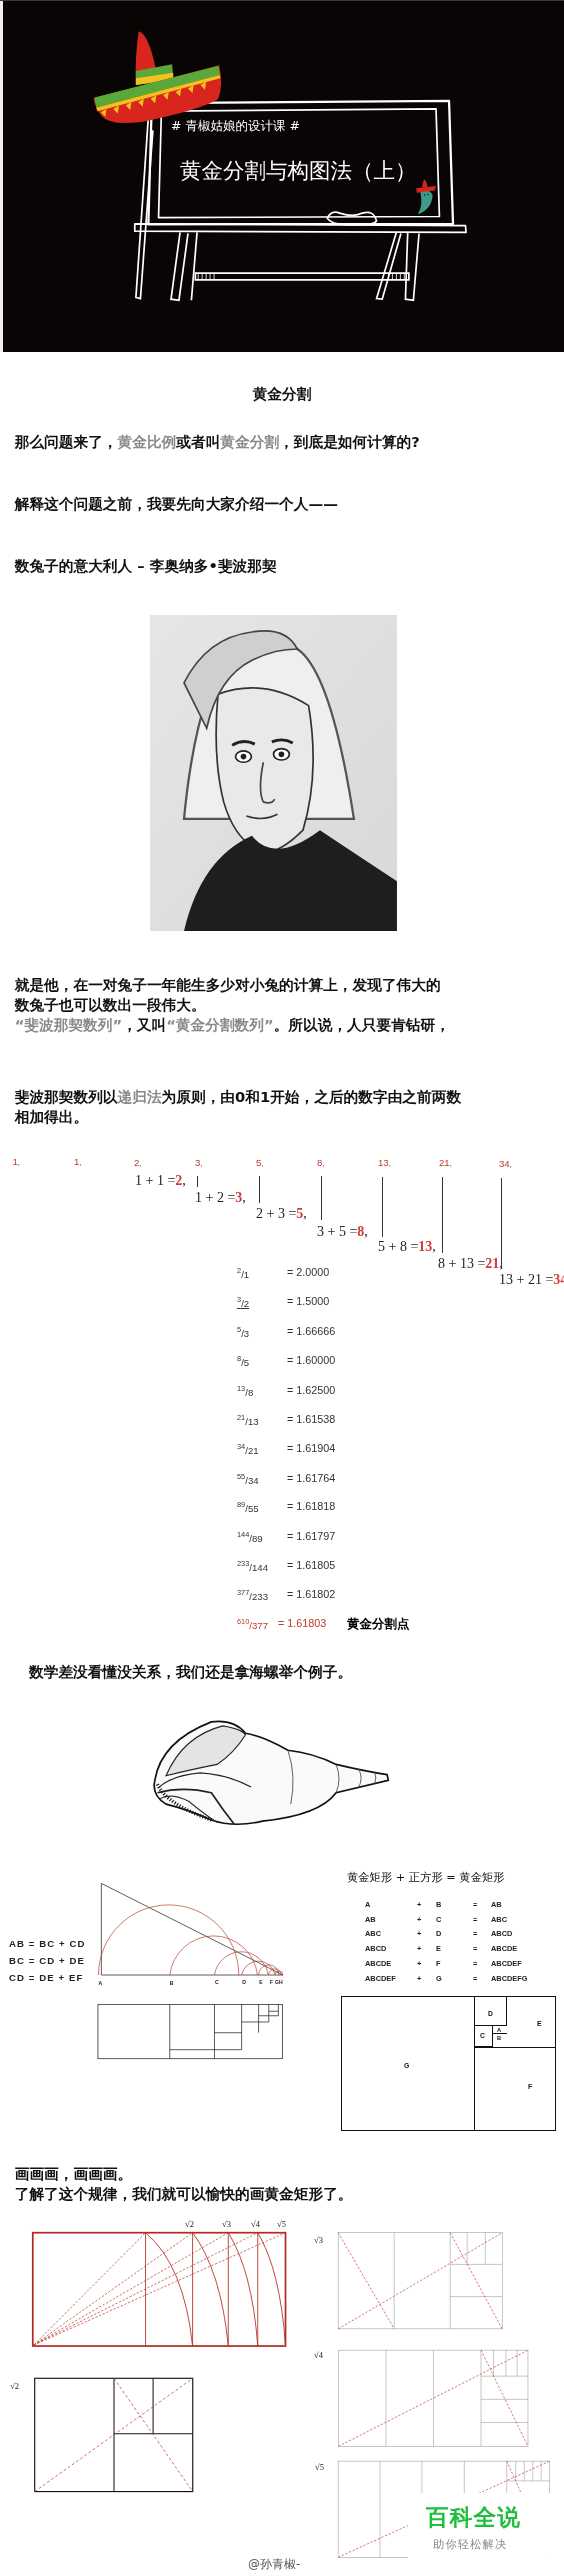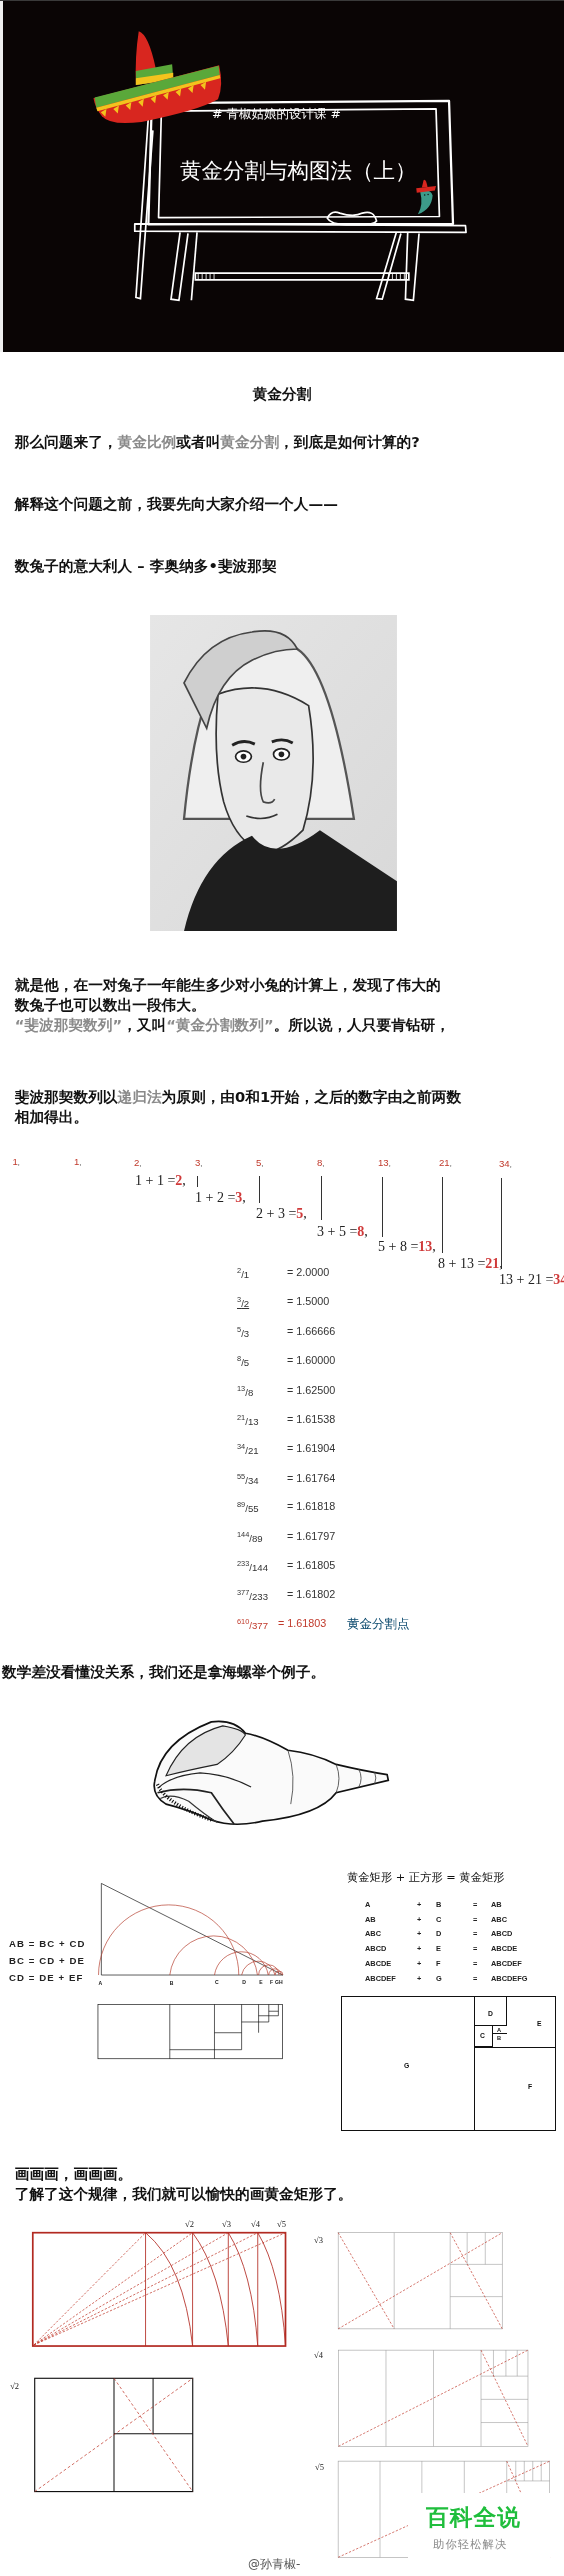--- a/index.html
+++ b/index.html
@@ -16,21 +16,21 @@
   .fibnum { color: #c0392b; font-size: 9.6px; font-family: "Liberation Sans", sans-serif; white-space: nowrap; }
   .fibnum .c { color: #333; font-size: 7.4px; }
   .formula { font-size: 14px; color: #222; font-family: Liberation Serif, serif; white-space: nowrap; text-align: center; }
   .formula .r { color: #d03a3a; font-weight: bold; }
   .vline { width: 0.6px; background: #333; }
   .ratio { font-family: "Liberation Sans", sans-serif; font-size: 10.8px; color: #333; white-space: nowrap; }
   .ratio sup { font-size: 7.4px; vertical-align: 4.5px; }
   .ratio .den { font-size: 9.6px; }
   .ratio .val { position: absolute; left: 50px; top: 0; }
   .ratio.red { color: #c0392b; }
-  .golden-label { font-size: 12.5px; font-weight: normal; color: #0c4a6e; white-space: nowrap; }
+  .golden-label { font-size: 12.5px; font-weight: bold; color: #000000; white-space: nowrap; }
   .eq { font-family: "Liberation Sans", sans-serif; font-size: 9.6px; font-weight: bold; color: #222; white-space: nowrap; letter-spacing: 1.1px; }
   .tbl { font-family: "Liberation Sans", sans-serif; font-size: 7.4px; font-weight: bold; color: #222; }
   .tbl .row { position: absolute; left: 0; height: 13.6px; white-space: nowrap; }
   .tbl .row span { position: absolute; top: 0; }
   .gr-title { font-size: 11.3px; font-weight: normal; color: #111; white-space: nowrap; }
   .sq-label { font-family: "Liberation Sans", sans-serif; font-size: 6.8px; font-weight: bold; position: absolute; }
   .sqrt-label { font-family: "Liberation Serif", serif; font-size: 8.5px; color: #222; white-space: nowrap; }
   .wm-big { color: #1fbe3c; font-size: 22.7px; font-weight: bold; white-space: nowrap; letter-spacing: 1.1px; }
   .wm-small { color: #888; font-size: 11.3px; white-space: nowrap; letter-spacing: 1.1px; }
   .credit { color: #555; font-size: 12px; white-space: nowrap; }
@@ -73,21 +73,21 @@
   </g>
 
   <g>
     <path d="M742 338 Q760 332 764 345 Q762 370 738 378 Q748 362 742 338 Z" fill="#3d9b8a"></path>
     <path d="M735 332 L770 328 L768 336 L736 340 Z" fill="#d8261f"></path>
     <path d="M748 318 Q752 314 755 330 L745 331 Z" fill="#d8261f"></path>
     <circle cx="750" cy="344" r="1.3" fill="#111"></circle>
       <circle cx="756" cy="343" r="1.3" fill="#111"></circle>
   </g>
 </svg>
-<div class="abs board-text-small" style="left:171px;top:106px;margin-left:41px;"># 青椒姑娘的设计课 #</div>
+<div class="abs board-text-small" style="left:171px;top:118px;"># 青椒姑娘的设计课 #</div>
 <div class="abs board-title" style="left:180px;top:156px;">黄金分割与构图法（上）</div>
 
 <div class="abs h1" style="left:0;width:564px;text-align:center;top:385px;">黄金分割</div>
 
 <div class="abs p" style="left:14.7px;top:432px;text-align:right;">
   <span>那么问题来了，</span><span class="hl">黄金比例</span><span>或者叫</span><span class="hl">黄金分割</span><span>，到底是如何计算的?</span>
 </div>
 
 <div class="abs p" style="left:14.7px;top:494px;">解释这个问题之前，我要先向大家介绍一个人——</div>
 <div class="abs p" style="left:14.7px;top:556px;">数兔子的意大利人 – 李奥纳多•斐波那契</div>
@@ -162,21 +162,21 @@
   <div class="abs ratio" style="left:0;top:176px;"><sup>34</sup><span class="den">/21</span><span class="val">= 1.61904</span></div>
   <div class="abs ratio" style="left:0;top:206px;"><sup>55</sup><span class="den">/34</span><span class="val">= 1.61764</span></div>
   <div class="abs ratio" style="left:0;top:234px;"><sup>89</sup><span class="den">/55</span><span class="val">= 1.61818</span></div>
   <div class="abs ratio" style="left:0;top:264px;"><sup>144</sup><span class="den">/89</span><span class="val">= 1.61797</span></div>
   <div class="abs ratio" style="left:0;top:293px;"><sup>233</sup><span class="den">/144</span><span class="val">= 1.61805</span></div>
   <div class="abs ratio" style="left:0;top:322px;"><sup>377</sup><span class="den">/233</span><span class="val">= 1.61802</span></div>
   <div class="abs ratio red" style="left:0;top:351px;"><sup>610</sup><span class="den">/377</span><span class="val" style="left:41px;">= 1.61803</span></div>
 </div>
 <div class="abs golden-label" style="left:347px;top:1616px;">黄金分割点</div>
 
-<div class="abs p" style="left:2px;top:1662px;">数学差没看懂没关系，我们还是拿海螺举个例子。</div>
+<div class="abs p" style="left:29px;top:1662px;">数学差没看懂没关系，我们还是拿海螺举个例子。</div>
 
 <svg style="left:149px;top:1719px;" width="241" height="109" viewBox="0 0 425 192">
   <path d="M10 110 Q20 40 110 5 Q150 0 170 25 Q200 30 245 55 Q290 60 330 80 Q380 92 420 98 L422 108 Q380 118 330 130 Q300 170 200 180 Q150 192 110 178 Q70 160 30 150 Q5 135 10 110 Z" fill="#fafafa" stroke="#111" stroke-width="3"></path>
   <path d="M30 100 Q60 30 130 12 Q165 18 170 28 Q150 60 120 80 Q70 90 30 100 Z" fill="#e4e4e4" stroke="#222" stroke-width="2"></path>
   <path d="M18 120 Q40 100 90 95 Q140 98 180 120" fill="none" stroke="#222" stroke-width="2"></path>
   <path d="M15 130 Q60 118 110 130 Q130 160 150 185" fill="none" stroke="#222" stroke-width="3"></path>
   <path d="M20 140 Q40 130 70 145 Q100 170 120 182" fill="none" stroke="#333" stroke-width="2"></path>
   <path d="M245 55 Q260 100 250 150" fill="none" stroke="#444" stroke-width="1.5"></path>
   <path d="M330 80 Q340 105 330 130" fill="none" stroke="#444" stroke-width="1.5"></path>
   <path d="M370 88 Q378 105 370 120" fill="none" stroke="#444" stroke-width="1.5"></path>

